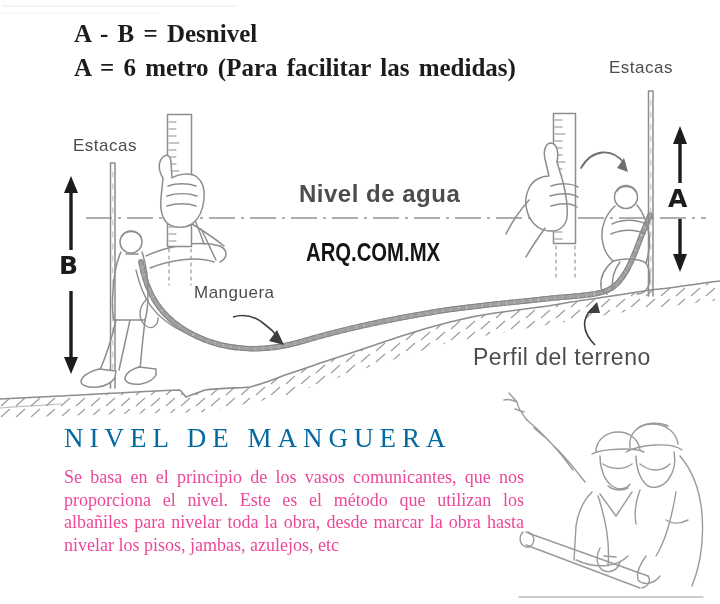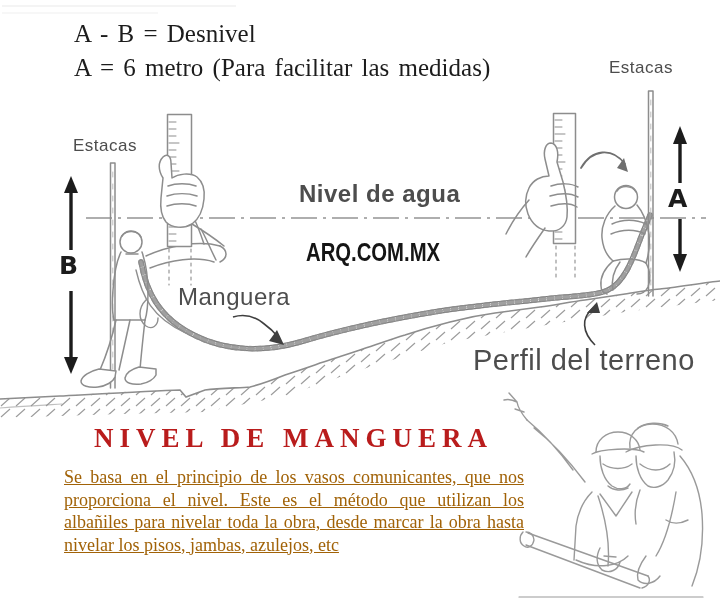--- a/index.html
+++ b/index.html
@@ -3,26 +3,26 @@
 <meta charset="utf-8">
 <style>
   :root{
     --ink:#1c1c1c; --label:#4d4d4d; --line:#8d8d8d; --faint:#e9e9e9; --bg:#ffffff;
   }
   *{margin:0;padding:0;box-sizing:border-box;}
   html,body{width:720px;height:604px;background:var(--bg);overflow:hidden;}
   .stage{position:relative;width:720px;height:604px;background:var(--bg);font-family:"Liberation Sans",sans-serif;}
   .stage svg{position:absolute;left:0;top:0;}
   .abs{position:absolute;white-space:nowrap;}
-  .formula{left:74px;top:17px;font-family:"Liberation Serif",serif;font-weight:400;font-size:25px;line-height:34px;color:var(--ink);word-spacing:3px;}
+  .formula{left:74px;top:17px;font-family:"Liberation Serif",serif;font-weight:700;font-size:25px;line-height:34px;color:var(--ink);word-spacing:3px;}
   .lbl{font-size:17px;color:var(--label);letter-spacing:0.5px;}
   .measure{font-size:25px;font-weight:700;color:var(--ink);font-family:"DejaVu Sans",sans-serif;}
   .watermark{font-size:26px;font-weight:700;color:#151515;transform:scaleX(0.78);transform-origin:left center;letter-spacing:0px;font-family:"Liberation Sans",sans-serif;}
-  .title{left:64px;top:423px;font-family:"Liberation Serif",serif;font-weight:700;font-size:27px;letter-spacing:6px;color:#b91c1c;margin-left:30px;}
-  .body-text{position:absolute;left:64px;top:466px;width:460px;font-family:"Liberation Serif",serif;font-size:18px;line-height:22.5px;color:#a16207;text-align:justify;text-decoration:underline;}
+  .title{left:64px;top:423px;font-family:"Liberation Serif",serif;font-weight:400;font-size:27px;letter-spacing:6px;color:#0369a1;}
+  .body-text{position:absolute;left:64px;top:466px;width:460px;font-family:"Liberation Serif",serif;font-size:18px;line-height:22.5px;color:#ec4899;text-align:justify;}
 </style>
 </head>
 <body>
 
 <div class="stage">
 
   <svg width="720" height="604" viewBox="0 0 720 604">
     <defs>
       <pattern id="hatch" width="15" height="11" patternUnits="userSpaceOnUse">
         <path d="M1,10 L10,2" stroke="#9b9b9b" stroke-width="1.1" fill="none"></path>
@@ -169,21 +169,21 @@
 
   <div class="abs formula">
     <div>A - B = Desnivel</div>
     <div>A = 6 metro (Para facilitar las medidas)</div>
   </div>
 
   <div class="abs lbl" style="left:73px;top:136px;">Estacas</div>
   <div class="abs lbl" style="left:609px;top:58px;">Estacas</div>
   <div class="abs lbl" style="left:299px;top:180px;font-size:24px;font-weight:bold;">Nivel de agua</div>
   <div class="abs watermark" style="left:306px;top:237px;">ARQ.COM.MX</div>
-  <div class="abs lbl" style="left:178px;top:283px;font-size:24px;">Manguera</div>
-  <div class="abs lbl" style="left:473px;top:344px;font-size:29px;text-align:center;">Perfil del terreno</div>
+  <div class="abs lbl" style="left:194px;top:283px;font-size:17px;">Manguera</div>
+  <div class="abs lbl" style="left:473px;top:344px;font-size:23px;text-align:center;">Perfil del terreno</div>
   <div class="abs measure" style="left:59px;top:251px;">B</div>
   <div class="abs measure" style="left:668px;top:184px;">A</div>
 
   <div class="abs title">NIVEL DE MANGUERA</div>
   <p class="body-text">Se basa en el principio de los vasos comunicantes, que nos proporciona el nivel. Este es el método que utilizan los albañiles para nivelar toda la obra, desde marcar la obra hasta nivelar los pisos, jambas, azulejos, etc</p>
 
 </div>
 
 </body></html>

